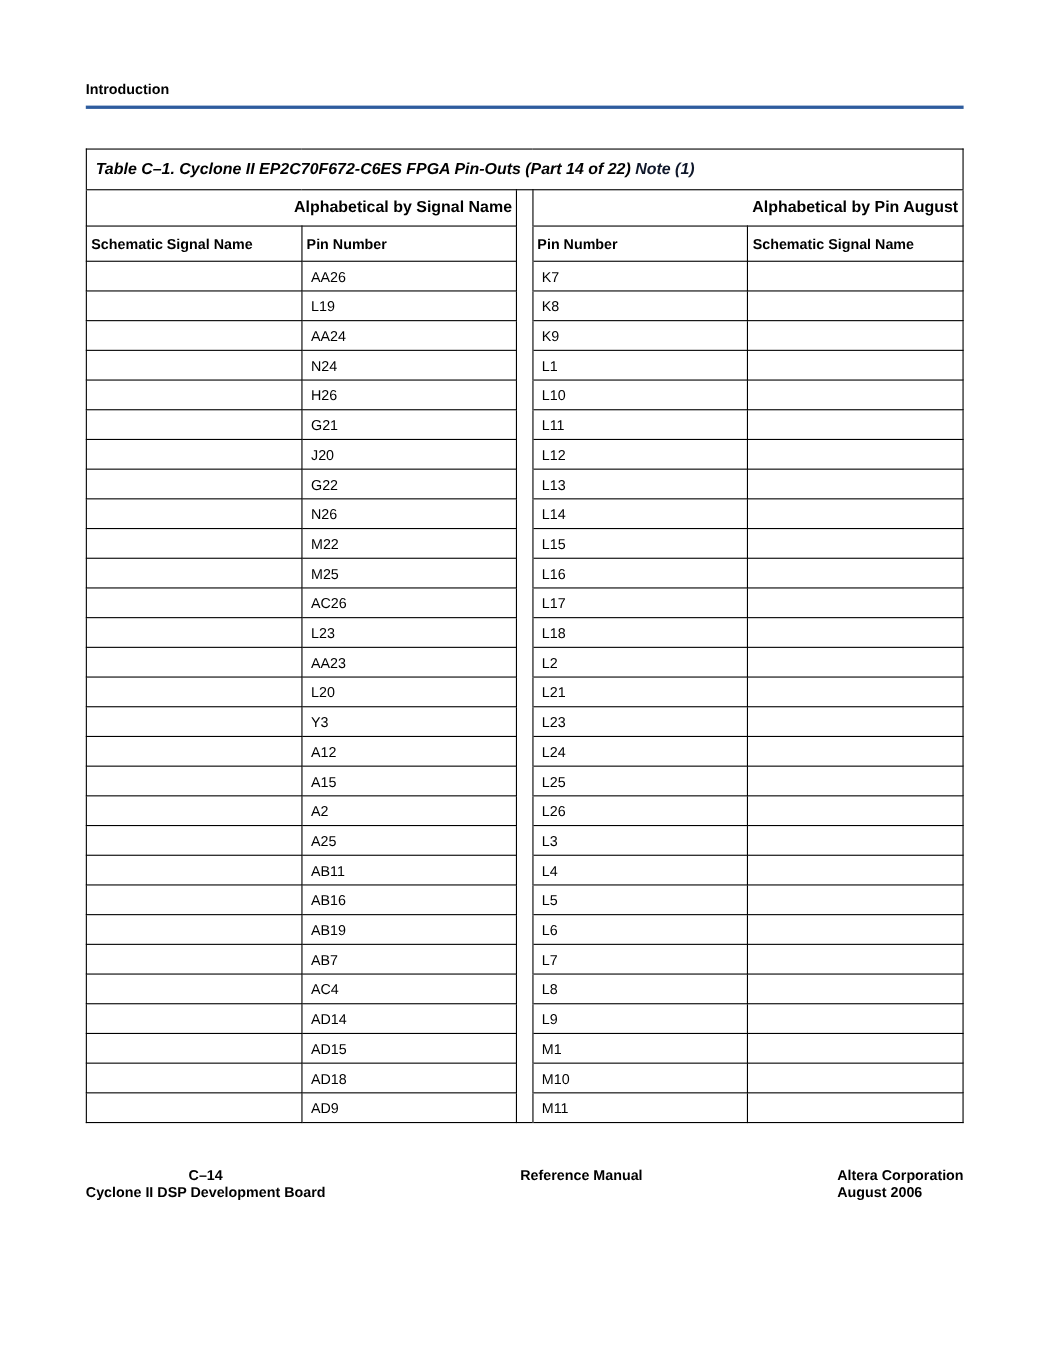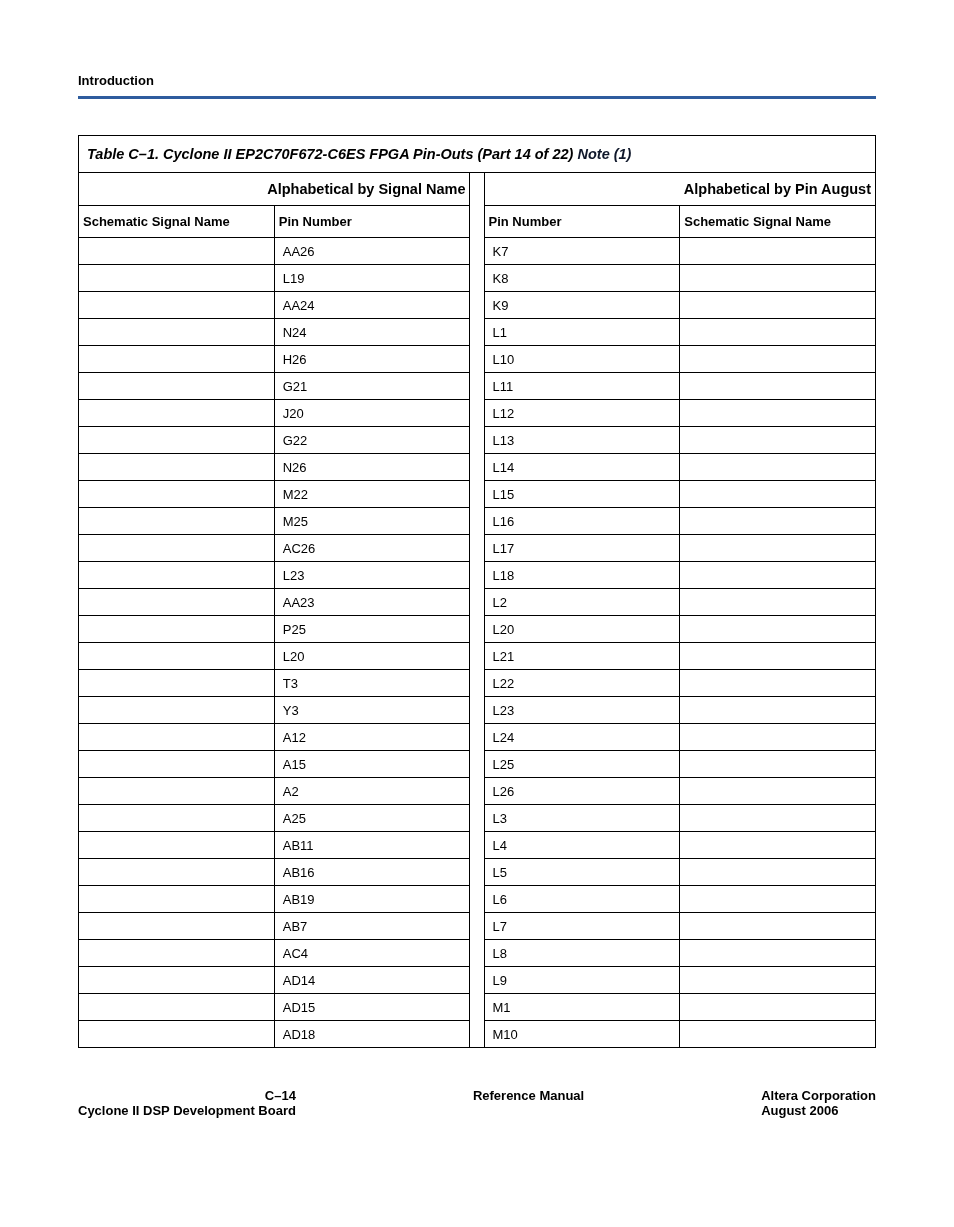--- a/index.html
+++ b/index.html
@@ -72,21 +72,21 @@
   .data-row td.spacer-col { border-top: none; border-bottom: none; padding:0; }
   tbody#data-body tr:last-child td { border-bottom: 1.5px solid #000; }
   tbody#data-body tr:last-child td.spacer-col { border-bottom: 1.5px solid #000; }
   .footer {
     width: 100%;
     margin-top: 40px;
     display: flex;
     justify-content: space-between;
     font-size: 13px;
   }
-  .footer .left { text-align: right; }
+  .footer .left { text-align: center; }
   .footer .center { text-align: left; font-weight: bold; }
   .footer .right { text-align: left; }
   .footer .bold { font-weight: bold; }
 </style>
 </head>
 <body>
 
 <div class="page">
 
   <div class="header-section">Introduction</div>
@@ -206,41 +206,27 @@
         </tr>
         <tr class="data-row">
           <td></td>
           <td>AA23</td>
           <td class="spacer-col"></td>
           <td>L2</td>
           <td></td>
         </tr>
         <tr class="data-row">
           <td></td>
-          <td>P25</td>
-          <td class="spacer-col"></td>
           <td>L20</td>
-          <td></td>
-        </tr>
-        <tr class="data-row">
-          <td></td>
-          <td>L20</td>
           <td class="spacer-col"></td>
           <td>L21</td>
           <td></td>
         </tr>
         <tr class="data-row">
           <td></td>
-          <td>T3</td>
-          <td class="spacer-col"></td>
-          <td>L22</td>
-          <td></td>
-        </tr>
-        <tr class="data-row">
-          <td></td>
           <td>Y3</td>
           <td class="spacer-col"></td>
           <td>L23</td>
           <td></td>
         </tr>
         <tr class="data-row">
           <td></td>
           <td>A12</td>
           <td class="spacer-col"></td>
           <td>L24</td>
@@ -314,20 +300,27 @@
           <td>AD15</td>
           <td class="spacer-col"></td>
           <td>M1</td>
           <td></td>
         </tr>
         <tr class="data-row">
           <td></td>
           <td>AD18</td>
           <td class="spacer-col"></td>
           <td>M10</td>
+          <td></td>
+        </tr>
+        <tr class="data-row">
+          <td></td>
+          <td>AD9</td>
+          <td class="spacer-col"></td>
+          <td>M11</td>
           <td></td>
         </tr>
       </tbody>
   </table>
 
   <div class="footer">
     <div class="left">
       <span class="bold">C–14</span><br>
       <span class="bold">Cyclone II DSP Development Board</span>
     </div>

